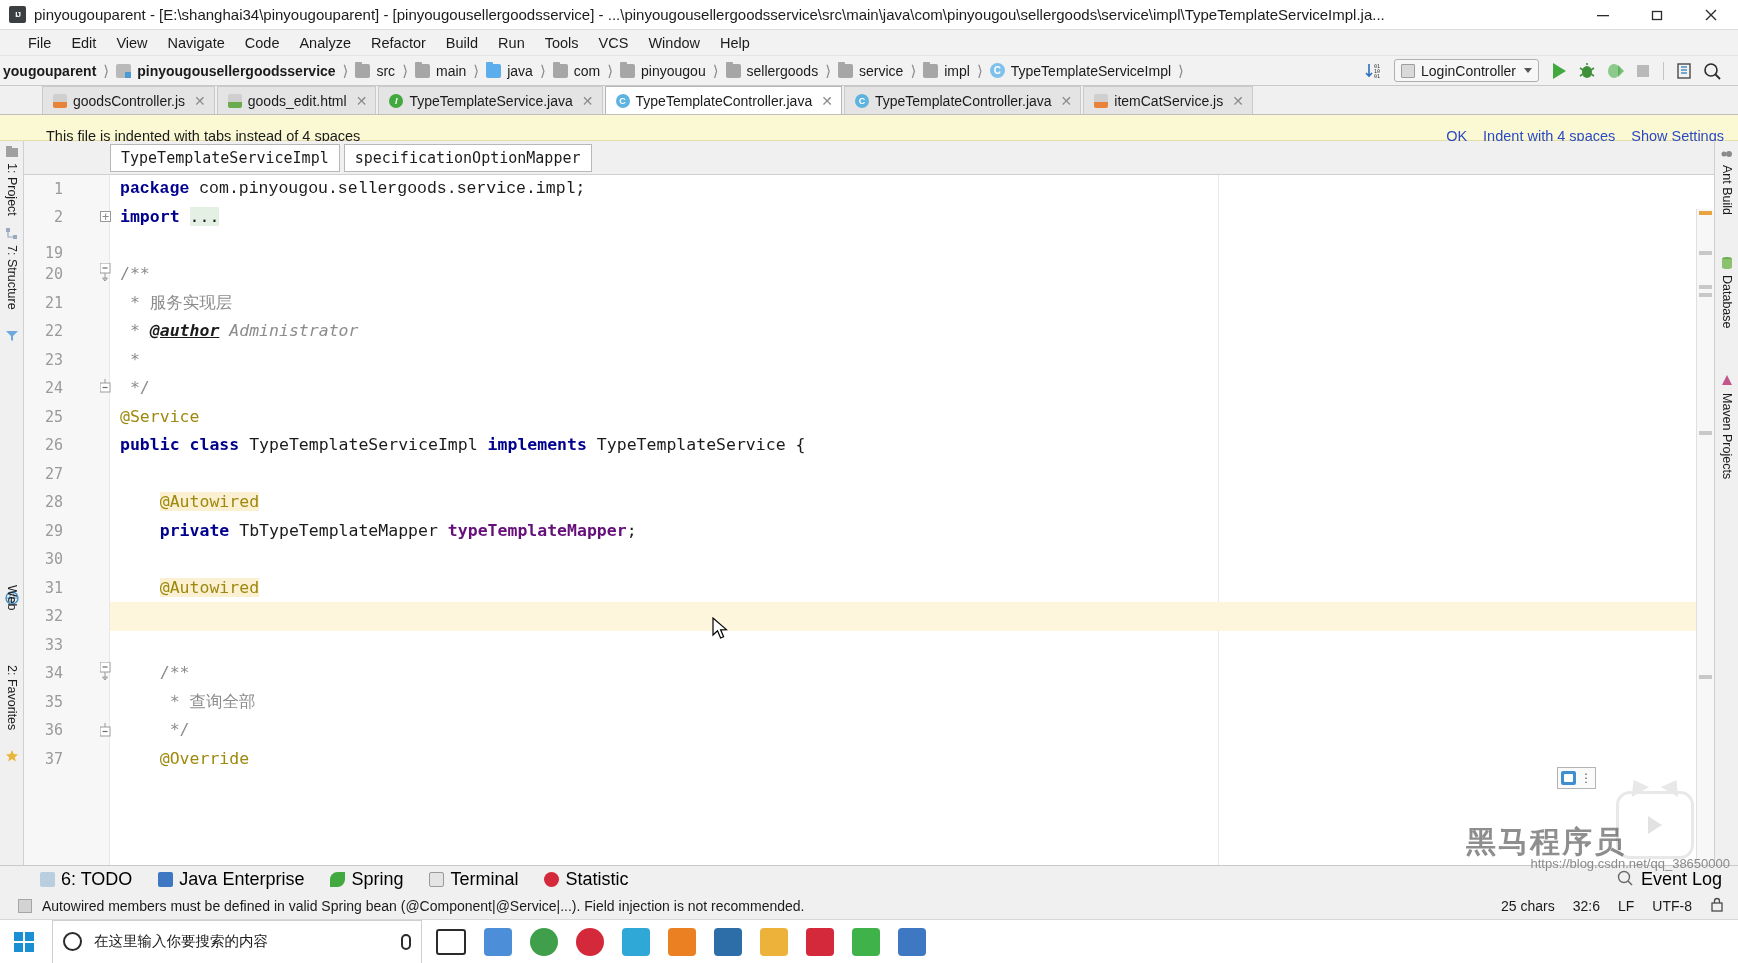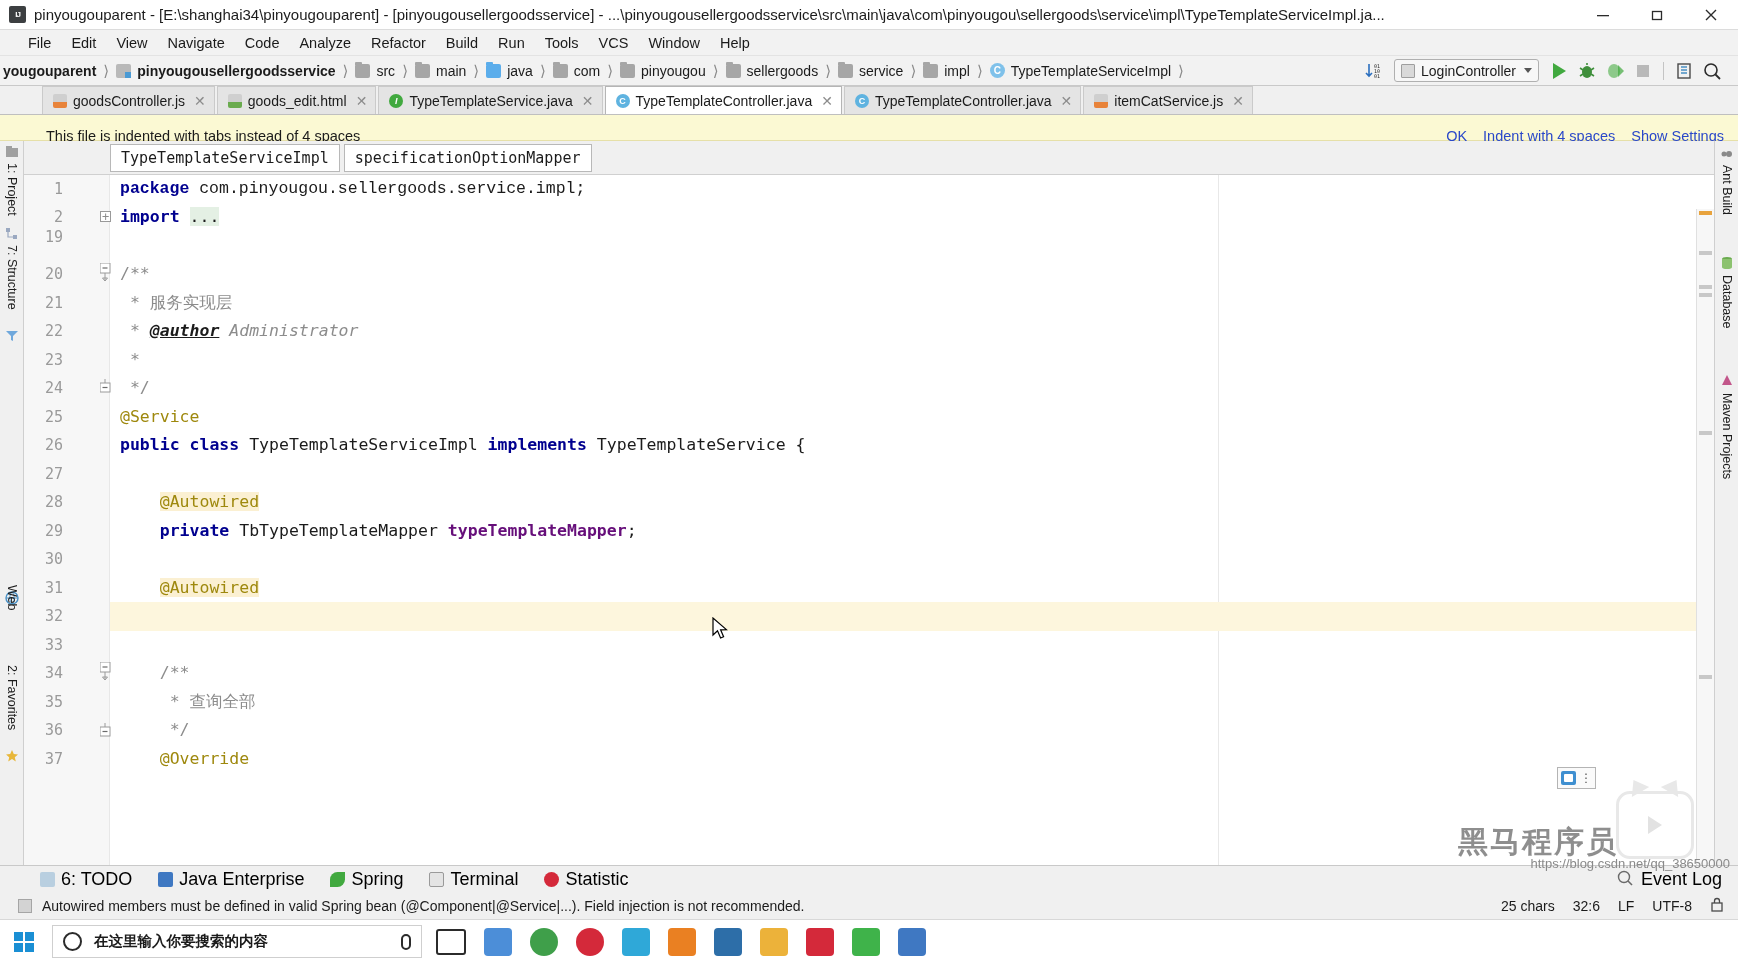--- a/index.html
+++ b/index.html
@@ -279,43 +279,43 @@
     height: 44px; background: #ffffff; display: flex; align-items: center;
     flex: 0 0 44px; border-top: 1px solid #d8d8d8;
   }
   .start-btn {
     width: 48px; height: 44px; display: flex; align-items: center; justify-content: center;
   }
   .win-logo { width: 20px; height: 20px; display: grid;
     grid-template-columns: 9px 9px; grid-template-rows: 9px 9px; gap: 2px; }
   .win-logo i { background: #1a8fd4; display: block; }
   .searchbox {
-    width: 370px; height: 33px; background: #ffffff; border: 1px solid #cfcfcf;
-    display: flex; align-items: center; padding: 4px 10px; margin-left: 4px; font-weight: bold;
+    width: 370px; height: 44px; background: #ffffff; border: 1px solid #cfcfcf;
+    display: flex; align-items: center; padding: 4px 10px; margin-left: 4px;
   }
   .search-circle {
     width: 19px; height: 19px; border: 2px solid #2b2b2b; border-radius: 50%;
     margin-right: 12px; flex: 0 0 19px;
   }
   .search-ph { font-size: 14.5px; color: #1b1b1b; }
   .mic {
     margin-left: auto; width: 10px; height: 16px; border-radius: 5px;
     border: 2px solid #2b2b2b;
   }
   .tb-apps { display: flex; align-items: center; gap: 18px; margin-left: 14px; }
   .app-ic { width: 28px; height: 28px; border-radius: 4px; position: relative; }
   .tray { margin-left: auto; display: flex; align-items: center; gap: 14px; padding-right: 12px; }
 
   
   .wm {
     position: absolute; right: 8px; bottom: 48px; font-size: 13px; color: #8a8a8a;
     z-index: 30;
   }
   .wm-big {
-    position: absolute; right: 120px; bottom: 56px; z-index: 29;
+    position: absolute; right: 112px; bottom: 56px; z-index: 29;
     font-size: 30px; font-weight: bold; color: rgba(50,50,50,0.55);
     letter-spacing: 2px; white-space: nowrap;
   }
 </style>
 </head>
 <body>
 
 <div id="app">
 
   <div class="titlebar">
@@ -557,21 +557,21 @@
       <div class="ebread">
         <div class="echip">TypeTemplateServiceImpl</div>
         <div class="echip">specificationOptionMapper</div>
       </div>
 
       <div class="codearea">
 
         <div class="gutter">
           <div class="ln" style="top:0px;">1</div>
           <div class="ln" style="top:28px;">2</div>
-          <div class="ln" style="top:48px;">19</div>
+          <div class="ln" style="top:64px;">19</div>
           <div class="ln" style="top:85px;">20</div>
           <div class="ln" style="top:114px;">21</div>
           <div class="ln" style="top:142px;">22</div>
           <div class="ln" style="top:171px;">23</div>
           <div class="ln" style="top:199px;">24</div>
           <div class="ln" style="top:228px;">25</div>
           <div class="ln" style="top:256px;">26</div>
           <div class="ln" style="top:285px;">27</div>
           <div class="ln" style="top:313px;">28</div>
           <div class="ln" style="top:342px;">29</div>

